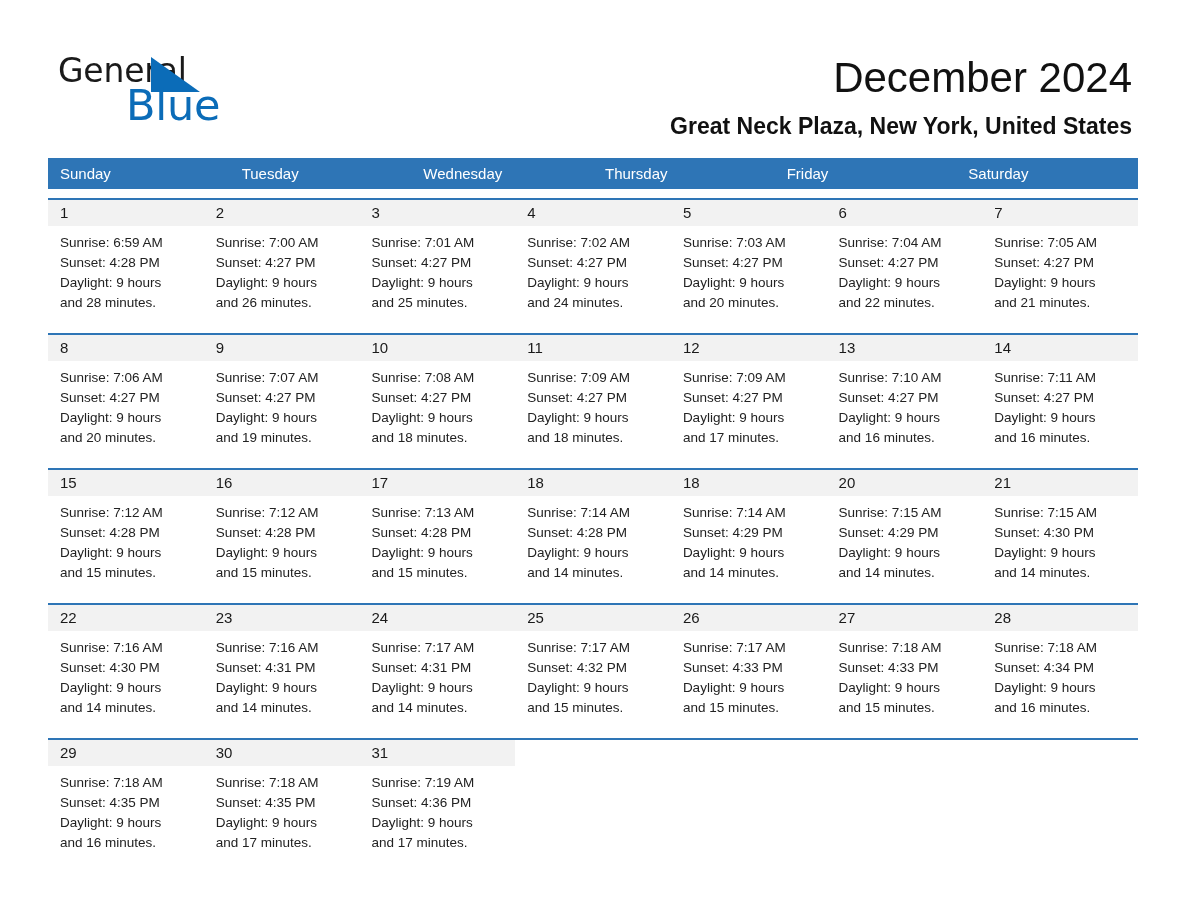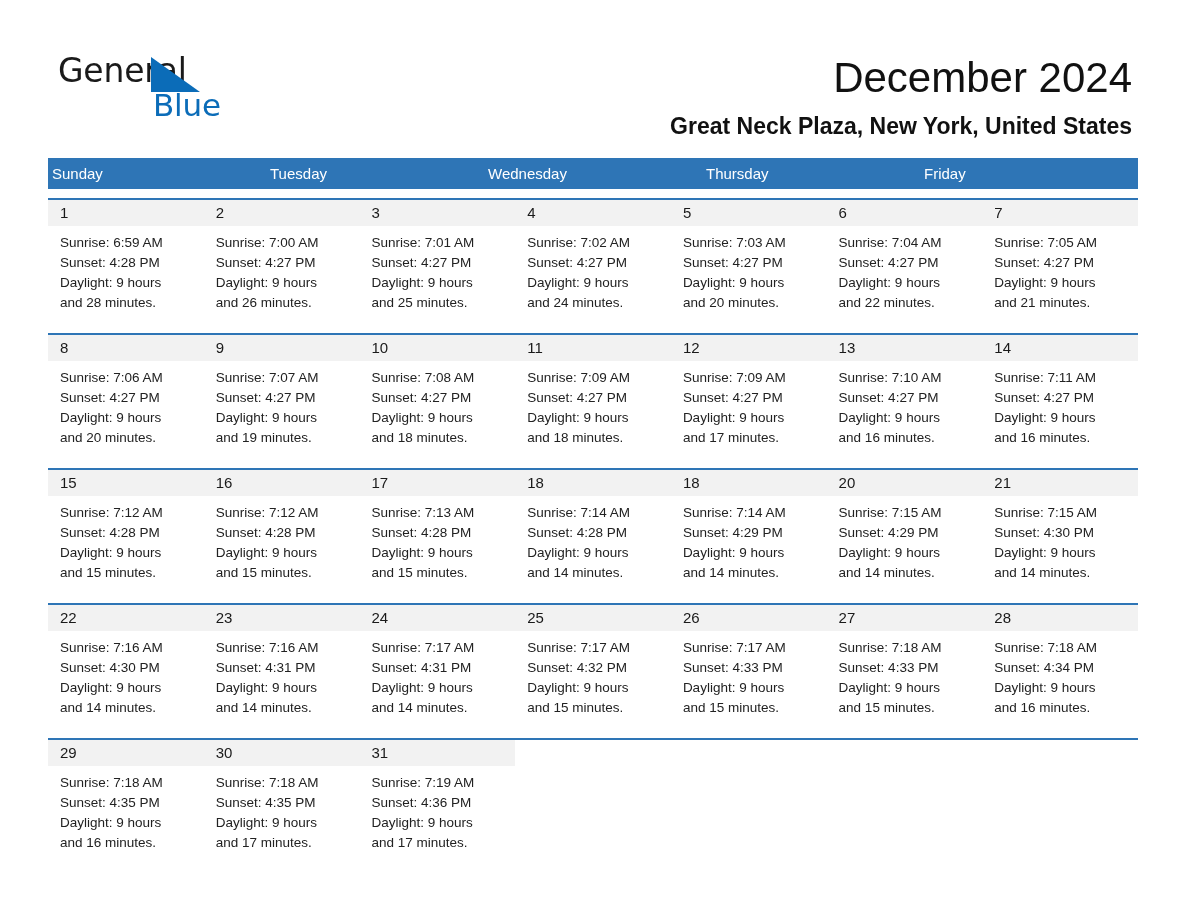--- a/index.html
+++ b/index.html
@@ -50,27 +50,26 @@
     position: absolute;
     left: 93px;
     top: 5px;
     width: 49px;
     height: 35px;
   }
   .logo-blue {
     position: absolute;
     left: 68px;
     top: 34px;
-    font-size: 31px;
+    font-size: 43px;
     line-height: 38px;
     color: #0b6cb8;
     font-family: "DejaVu Sans", sans-serif;
     font-weight: 400;
     letter-spacing: -0.2px;
-    margin-left: 27px;
   }
 
   .title-block {
     position: absolute;
     right: 56px;
     top: 52px;
     text-align: right;
   }
   .month-title {
     font-size: 42px;
@@ -100,21 +99,21 @@
     width: 100%;
     background: #2e75b6;
     height: 31px;
   }
   .cal-head .hcell {
     flex: 1 1 0;
     min-width: 0;
     color: #ffffff;
     font-size: 15px;
     line-height: 31px;
-    padding-left: 4px;
+    padding-left: 12px;
     white-space: nowrap;
     overflow: hidden;
   }
 
   .week {
     display: flex;
     width: 100%;
     border-top: 2px solid #2e75b6;
     margin-top: 9px;
     height: 126px;
@@ -177,20 +176,21 @@
   </div>
 
   <div class="calendar">
 
     <div class="cal-head">
       <div class="hcell">Sunday</div>
       <div class="hcell">Tuesday</div>
       <div class="hcell">Wednesday</div>
       <div class="hcell">Thursday</div>
       <div class="hcell">Friday</div>
+      <div class="hcell">Saturday</div>
     </div>
 
     <div class="week">
       <div class="daycell filled">
         <div class="daynum-band">
             <span class="daynum">1</span>
           </div>
         <div class="dayinfo">
           <div class="line">Sunrise: 6:59 AM</div>
           <div class="line">Sunset: 4:28 PM</div>

